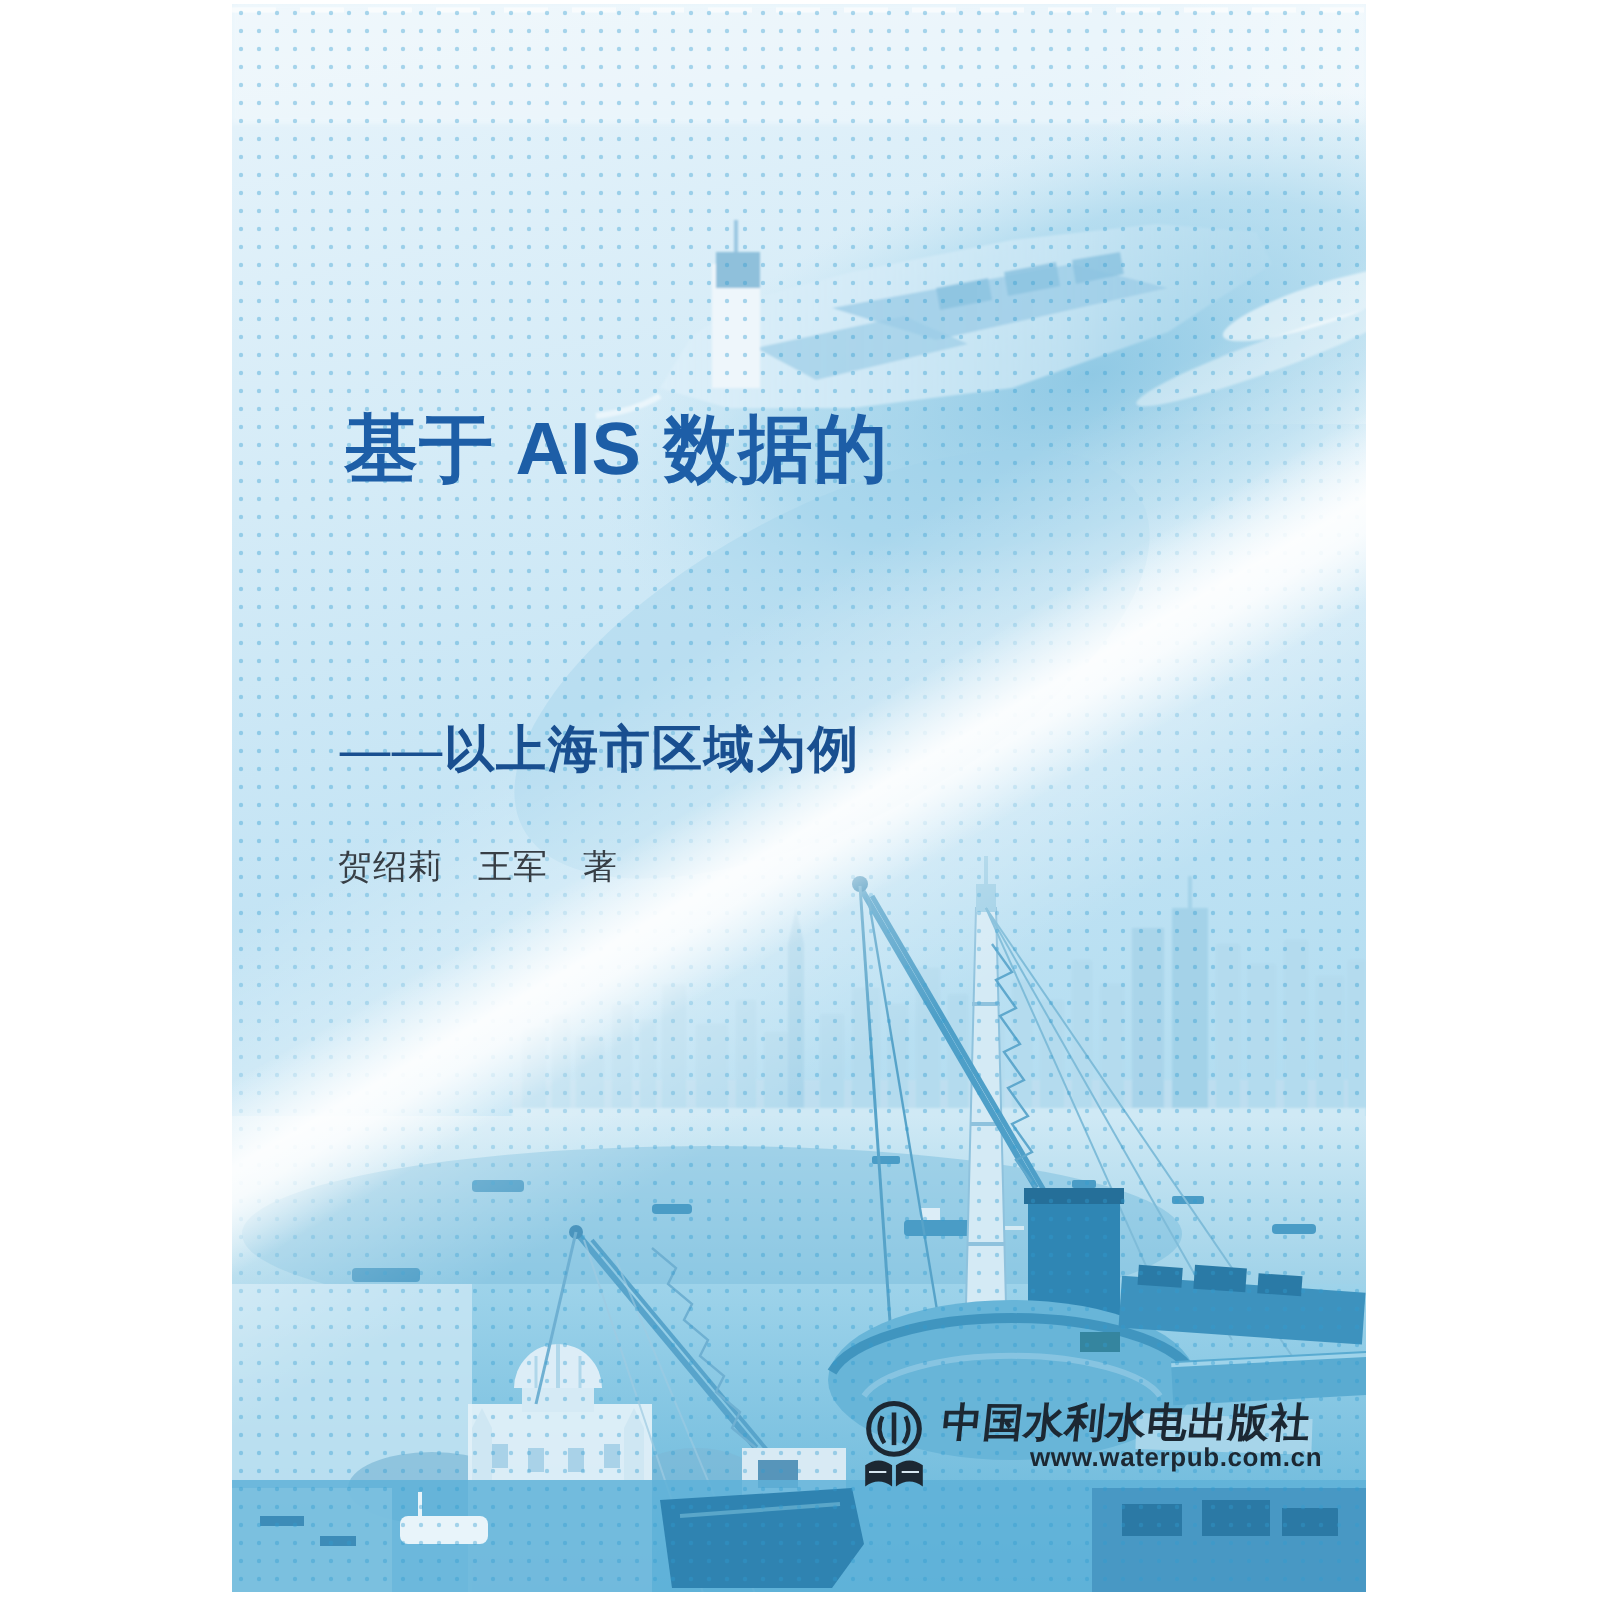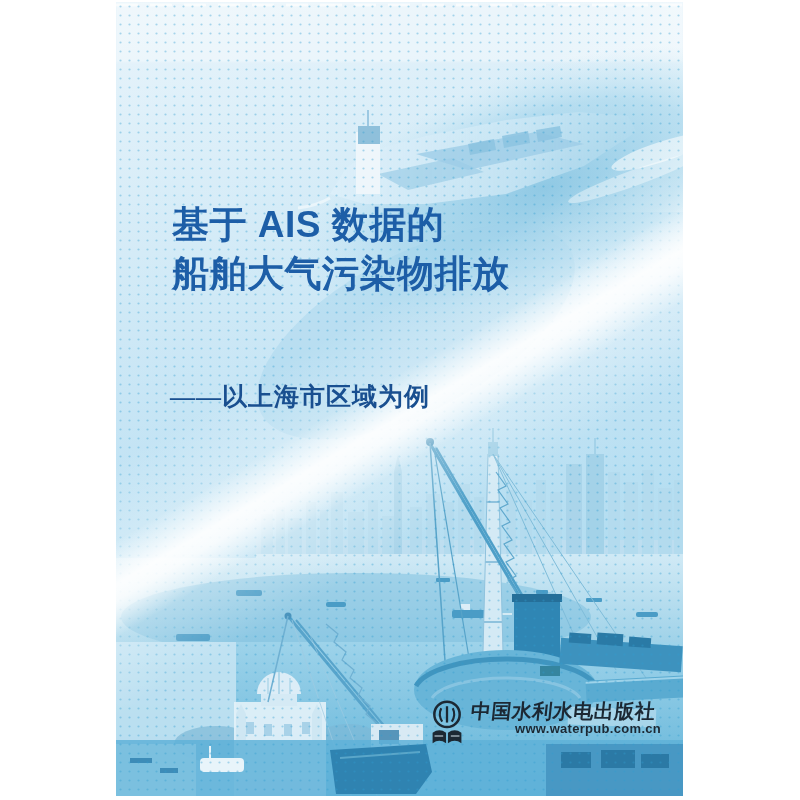--- a/index.html
+++ b/index.html
@@ -13,21 +13,21 @@
   }
   .cover svg.art { position:absolute; left:0; top:0; width:567px; height:794px; display:block; }
   .title-block {
     position:absolute; left:56px; top:198px; width:460px;
     color:#1d5ea7; font-size:37px; line-height:49px; font-weight:bold;
     letter-spacing:0.5px; font-family:"Liberation Sans", sans-serif;
   }
   .subtitle {
     position:absolute; left:54px; top:356px; width:420px;
     color:#194f90; font-size:25px; font-weight:bold;
-    font-family:"Liberation Serif", serif; letter-spacing:1px;margin-top:22px;
+    font-family:"Liberation Serif", serif; letter-spacing:1px;
   }
   .authors {
     position:absolute; left:53px; top:420px; width:300px;
     color:#373e45; font-size:17px; letter-spacing:0.5px;
     font-family:"Liberation Sans", sans-serif;
   }
   .publisher {
     position:absolute; left:313px; top:696px; width:250px; height:52px;
     color:#1c2833;
   }
@@ -265,25 +265,25 @@
       <rect x="0" y="0" width="567" height="794" fill="url(#dotPat)"></rect>
 
       <g transform="rotate(-30.6 283 420)">
         <rect x="-300" y="310" width="1170" height="220" fill="url(#swooshGlow)"></rect>
         <rect x="-300" y="378" width="1170" height="84" fill="url(#swooshGrad)"></rect>
       </g>
     </svg>
 
     <div class="title-block">
       <div>基于 AIS 数据的</div>
-      <div>船舶大气污染物排放</div>
     </div>
 
     <div class="subtitle">——以上海市区域为例</div>
 
+    <div class="authors">贺绍莉　王军　著</div>
 
     <div class="publisher">
       <svg class="logo" viewBox="0 0 36 50" aria-hidden="true">
         <circle cx="18" cy="15" r="13.2" fill="none" stroke="#1c2833" stroke-width="2.6"></circle>
         <path d="M18 6.5 V 23.5" stroke="#1c2833" stroke-width="2.4" fill="none"></path>
         <path d="M12 8.5 Q 8.5 15.5 13 22.5" stroke="#1c2833" stroke-width="2.2" fill="none"></path>
         <path d="M24 8.5 Q 27.5 15.5 23 22.5" stroke="#1c2833" stroke-width="2.2" fill="none"></path>
         <path d="M3,34 Q 10,29 17,34 L 17,45 Q 10,40 3,45 Z" fill="#1c2833"></path>
         <path d="M33,34 Q 26,29 19,34 L 19,45 Q 26,40 33,45 Z" fill="#1c2833"></path>
         <line x1="5" y1="37.5" x2="14" y2="37.5" stroke="#dff0f9" stroke-width="1"></line>

